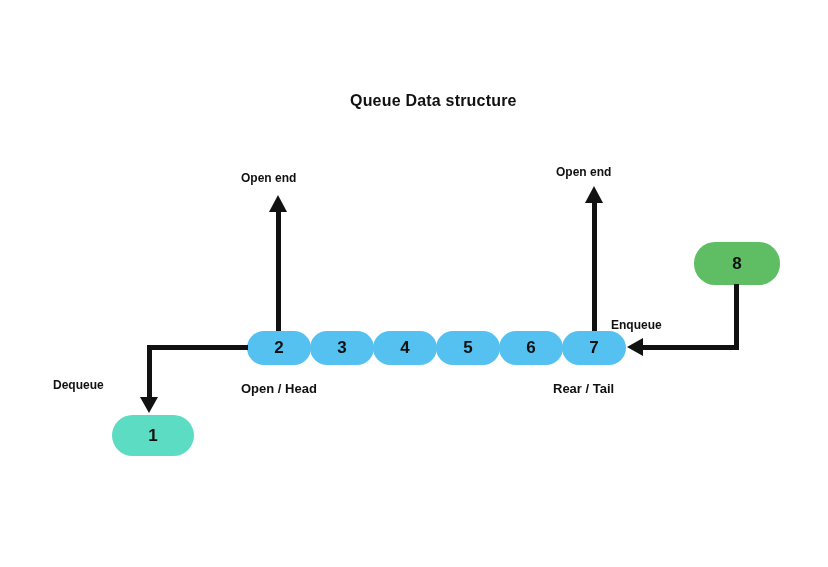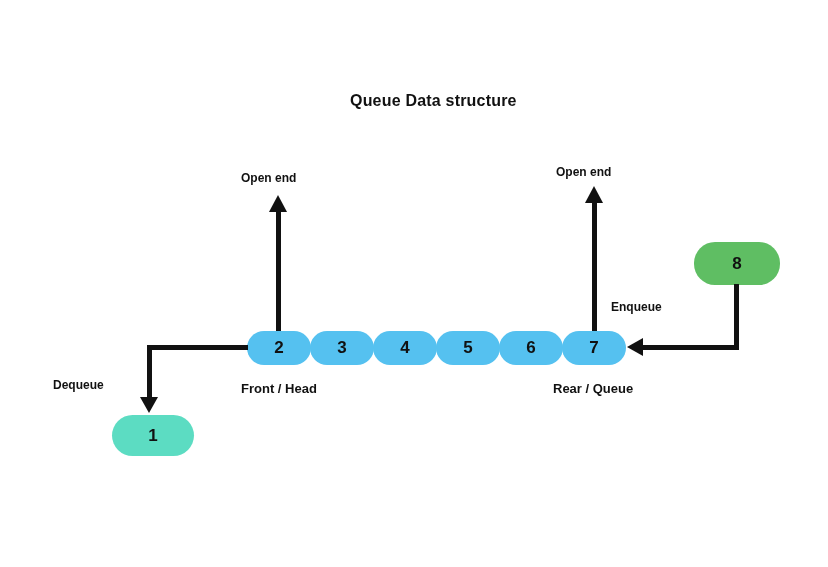--- a/index.html
+++ b/index.html
@@ -112,27 +112,27 @@
 
   <div class="abs queue-row" style="left:231px; top:331px;">
       <div class="cell">2</div>
       <div class="cell">3</div>
       <div class="cell">4</div>
       <div class="cell">5</div>
       <div class="cell">6</div>
       <div class="cell">7</div>
     </div>
 
-  <div class="abs label-sm" style="left:225px; top:381px;">Front / Head</div>
-  <div class="abs label-sm" style="left:537px; top:381px;">Rear / Queue</div>
+  <div class="abs label-sm" style="left:225px; top:381px;">Open / Head</div>
+  <div class="abs label-sm" style="left:537px; top:381px;">Rear / Tail</div>
 
   <div class="abs pill pill-green" style="left:678px; top:242px;">
     <span>8</span>
   </div>
-  <div class="abs label-lg" style="left:595px; top:300px;">Enqueue</div>
+  <div class="abs label-lg" style="left:595px; top:318px;">Enqueue</div>
   <div class="abs line" style="left:718px; top:284px; width:5px; height:66px;"></div>
   <div class="abs line" style="left:626px; top:345px; width:97px; height:5px;"></div>
   <div class="abs arrow-left" style="left:611px; top:338px;"></div>
 
   <div class="abs line" style="left:131px; top:345px; width:101px; height:5px;"></div>
   <div class="abs line" style="left:131px; top:345px; width:5px; height:53px;"></div>
   <div class="abs arrow-down" style="left:124px; top:397px;"></div>
   <div class="abs label-lg" style="left:37px; top:378px;text-align:right;">Dequeue</div>
   <div class="abs pill pill-teal" style="left:96px; top:415px;">
     <span>1</span>

